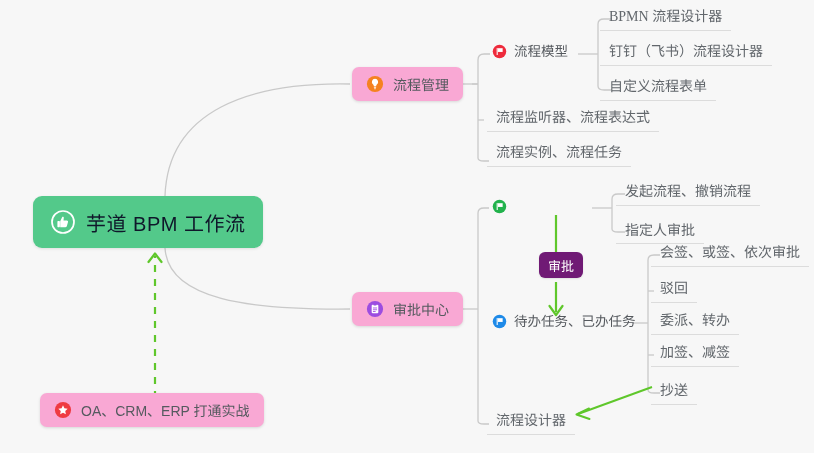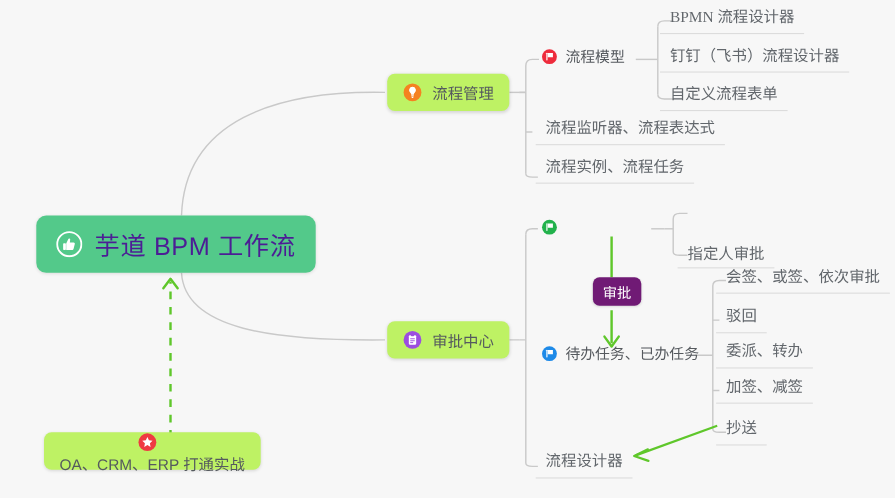--- a/index.html
+++ b/index.html
@@ -12,37 +12,37 @@
     position:relative;
     -webkit-font-smoothing:antialiased;
   }
   #stage{position:absolute;inset:0;width:814px;height:453px;}
   #wires{position:absolute;left:0;top:0;width:814px;height:453px;pointer-events:none;}
 
   
   .node{position:absolute;box-sizing:border-box;display:flex;align-items:center;white-space:nowrap;}
 
   .card{
-    background:#bef264;
+    background:#f9a8d4;
     border-radius:7px;
     box-shadow:0 1px 3px rgba(0,0,0,.13);
     padding:0 14px;
     height:34px;
     font-size:14px;
     color:#555a5f;
   }
   .card .ico{margin-right:9px;display:flex;align-items:center;}
 
   .root{
     background:#53c98a;
     border-radius:9px;
     height:52px;
     padding:0 18px;
-    color:#4c1d95;
-    font-size:23px;
+    color:#0f172a;
+    font-size:20px;
     letter-spacing:.5px;
     box-shadow:0 1px 3px rgba(0,0,0,.10);
   }
   .root .ico{margin-right:11px;}
 
   
   .leaf{
     font-size:14px;
     color:#62676c;
     padding:0 9px 5px 9px;
@@ -223,20 +223,23 @@
   <div class="node sub" style="left:490px;top:196px;">
     <span class="ico">
       <svg width="15" height="15" viewBox="0 0 20 20">
         <circle cx="10" cy="10" r="9" fill="#22b24c"></circle>
         <rect x="6.2" y="5.2" width="1.45" height="9.6" rx="0.6" fill="#ffffff"></rect>
         <path d="M7.9 5.6 L14.2 5.6 L14.2 10.6 L7.9 10.6 Z" fill="#ffffff"></path>
       </svg>
     </span>
   </div>
 
+  <div class="node leaf" style="left:616px;top:182px;">
+    <span>发起流程、撤销流程</span>
+  </div>
   <div class="node leaf" style="left:616px;top:220px;align-items:center;">
     <span>指定人审批</span>
   </div>
 
   <div class="node badge" style="left:539px;top:252px;">
     <span>审批</span>
   </div>
 
   <div class="node sub" style="left:490px;top:311px;">
     <span class="ico">
@@ -262,21 +265,21 @@
     <span>加签、减签</span>
   </div>
   <div class="node leaf" style="left:651px;top:381px;">
     <span>抄送</span>
   </div>
 
   <div class="node leaf" style="left:487px;top:411px;">
     <span>流程设计器</span>
   </div>
 
-  <div class="node card" style="left:40px;top:393px;flex-direction:column;">
+  <div class="node card" style="left:40px;top:393px;">
     <span class="ico">
       <svg width="18" height="18" viewBox="0 0 20 20">
         <circle cx="10" cy="10" r="9" fill="#ef3b42"></circle>
         <path d="M10 4.8 L11.55 8.15 L15.2 8.6 L12.5 11.1 L13.2 14.75
                  L10 12.95 L6.8 14.75 L7.5 11.1 L4.8 8.6 L8.45 8.15 Z" fill="#ffffff"></path>
       </svg>
     </span>
     <span>OA、CRM、ERP 打通实战</span>
   </div>
 

